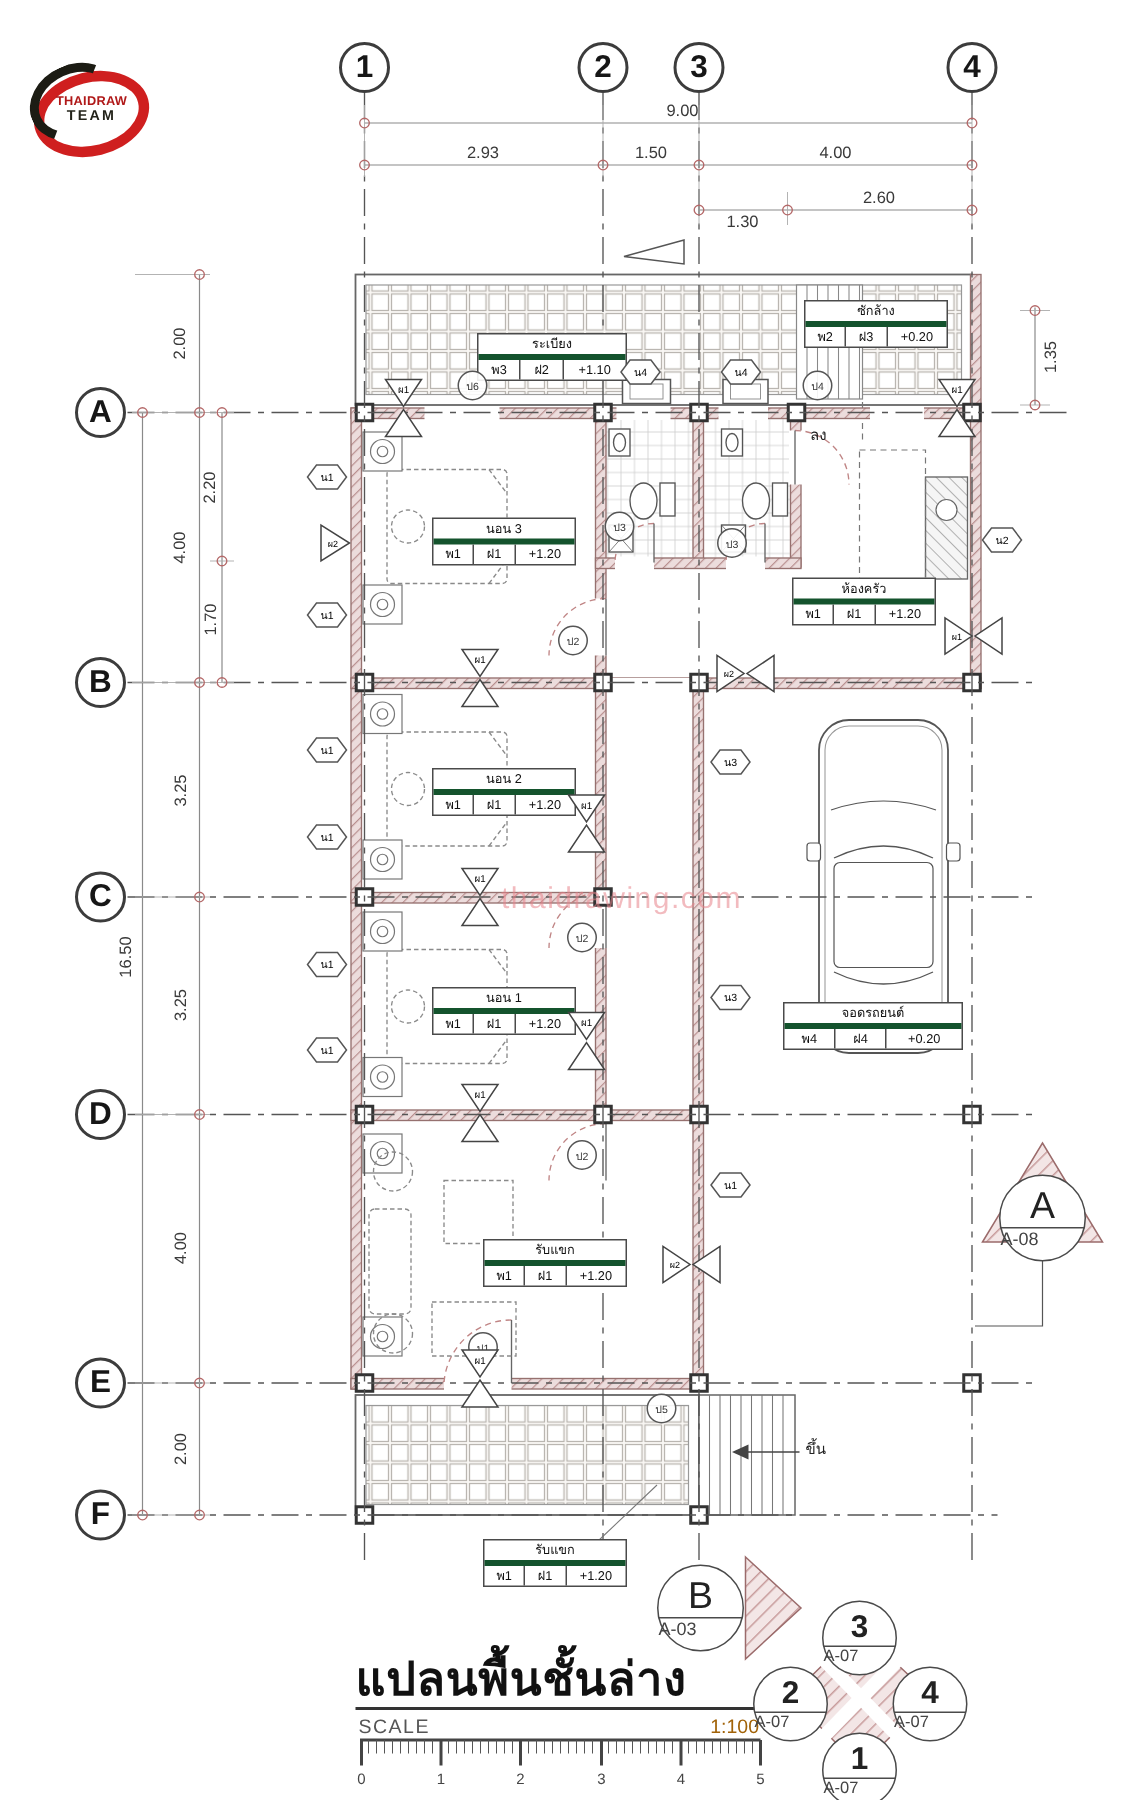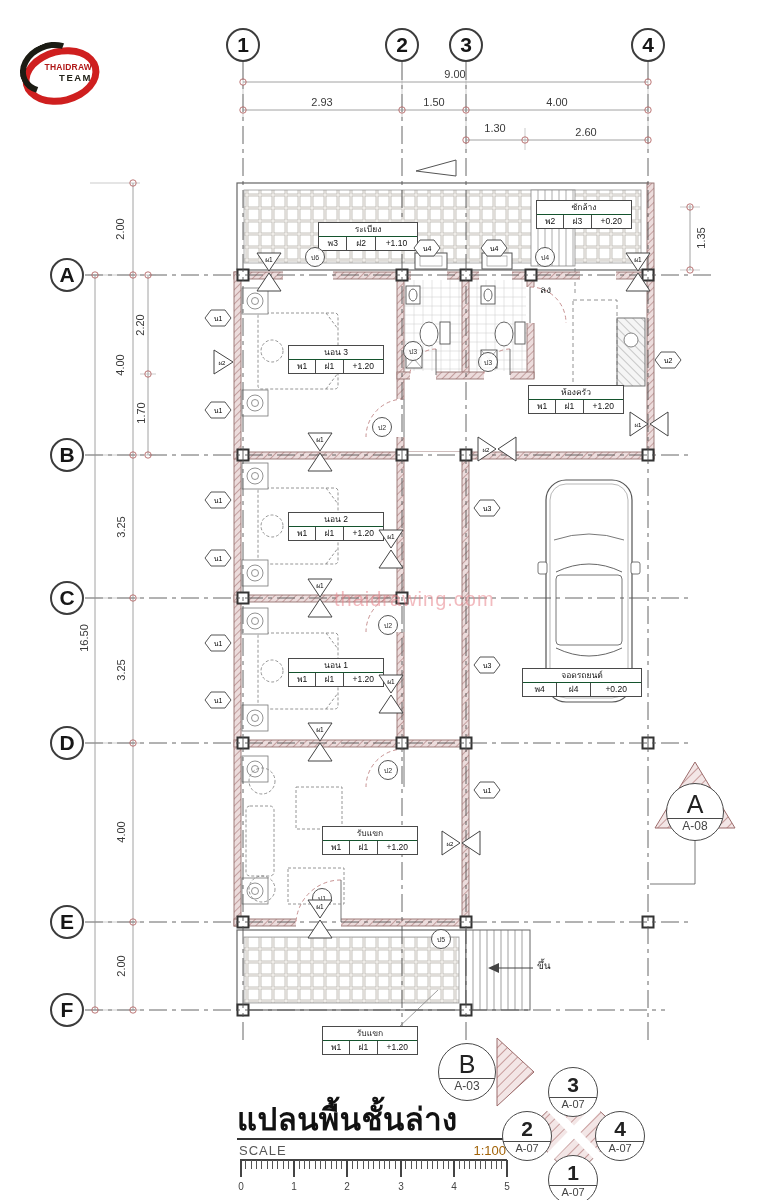--- a/index.html
+++ b/index.html
@@ -11,44 +11,44 @@
   .bubble{position:absolute;width:34px;height:34px;box-sizing:border-box;border:2px solid #3c3c3c;
           border-radius:50%;background:#fff;display:flex;align-items:center;justify-content:center;
           font-size:21px;font-weight:bold;color:#161616;transform:translate(-50%,-50%);z-index:6}
   
   .dim{position:absolute;font-size:11px;color:#3a3a3a;white-space:nowrap;
        transform:translate(-50%,-100%);z-index:5;background:transparent}
   .dim.v{transform:translate(-50%,-50%) rotate(-90deg)}
   
   .room-label{position:absolute;background:#fff;border:1px solid #4a4a4a;font-size:8.5px;
               color:#111;text-align:center;z-index:5;box-sizing:border-box}
-  .rl-name{border-bottom:1px solid #14532d;padding:1px 2px;white-space:nowrap;line-height:11px}
+  .rl-name{border-bottom:4px solid #14532d;padding:1px 2px;white-space:nowrap;line-height:11px}
   .rl-cells{display:flex;line-height:11px}
   .rl-cells span{flex:1;border-right:1px solid #4a4a4a;padding:1px 0;white-space:nowrap}
   .rl-cells span:last-child{border-right:none;flex:1.5}
   
   .tag-c{position:absolute;width:20px;height:20px;box-sizing:border-box;border:1px solid #555;
          border-radius:50%;background:rgba(255,255,255,.9);display:flex;align-items:center;
          justify-content:center;font-size:7px;color:#333;transform:translate(-50%,-50%);z-index:5}
   .tag-svg{position:absolute;transform:translate(-50%,-50%);z-index:5;overflow:visible}
   .note{position:absolute;font-size:10px;color:#222;z-index:5;white-space:nowrap}
   
   .sec-circle{position:absolute;box-sizing:border-box;background:#fff;border:1.5px solid #4a4a4a;
               border-radius:50%;transform:translate(-50%,-50%);z-index:6;display:flex;
               flex-direction:column;align-items:center;justify-content:center}
   .sec-circle .top{border-bottom:1px solid #4a4a4a;width:100%;text-align:center;line-height:1.05}
-  .sec-circle .bot{width:100%;text-align:center;color:#444}
+  .sec-circle .bot{width:100%;text-align:left;color:#444}
   
   .logo{position:absolute;left:18px;top:40px;width:92px;height:78px;z-index:6}
   .logo .ring{position:absolute;left:4px;top:8px;width:78px;height:56px;border:7px solid #cf1f1f;
               border-radius:50%;transform:rotate(-14deg);box-sizing:border-box}
   .logo .ring2{position:absolute;left:1px;top:3px;width:62px;height:50px;border:6px solid #1c1c14;
                border-radius:50%;transform:rotate(-24deg);box-sizing:border-box;
                border-right-color:transparent;border-bottom-color:transparent}
-  .logo .txt{position:absolute;left:12px;top:22px;width:62px;text-align:right;z-index:2}
+  .logo .txt{position:absolute;left:12px;top:22px;width:62px;text-align:center;z-index:2}
   .logo .l1{font-size:8.5px;font-weight:bold;color:#b01818;letter-spacing:.2px}
   .logo .l2{font-size:9.5px;font-weight:bold;color:#23231a;letter-spacing:1.5px}
   
   .title{position:absolute;left:237px;top:1094px;font-size:31px;font-weight:bold;color:#111;
          letter-spacing:.5px;z-index:5}
   .title-rule{position:absolute;left:237px;top:1138px;width:269px;height:1.5px;background:#333;z-index:5}
   .scale-label{position:absolute;left:239px;top:1143px;font-size:13px;color:#555;letter-spacing:1px;z-index:5}
   .scale-value{position:absolute;left:506px;top:1143px;font-size:13px;color:#a16207;
                transform:translateX(-100%);z-index:5}
   .ruler-base{position:absolute;left:240px;top:1159px;width:267px;height:1.5px;background:#444;z-index:5}
@@ -381,21 +381,21 @@
 <div class="bubble" style="left:67px;top:455px">B</div>
 <div class="bubble" style="left:67px;top:598px">C</div>
 <div class="bubble" style="left:67px;top:743px">D</div>
 <div class="bubble" style="left:67px;top:922px">E</div>
 <div class="bubble" style="left:67px;top:1010px">F</div>
 
 <div class="dim" style="left:455px;top:80px">9.00</div>
 <div class="dim" style="left:322px;top:108px">2.93</div>
 <div class="dim" style="left:434px;top:108px">1.50</div>
 <div class="dim" style="left:557px;top:108px">4.00</div>
-<div class="dim" style="left:495px;top:134px">1.30</div>
+<div class="dim" style="left:495px;top:154px">1.30</div>
 <div class="dim" style="left:586px;top:138px">2.60</div>
 <div class="dim v" style="left:120px;top:229px">2.00</div>
 <div class="dim v" style="left:120px;top:365px">4.00</div>
 <div class="dim v" style="left:140px;top:325px">2.20</div>
 <div class="dim v" style="left:141px;top:413px">1.70</div>
 <div class="dim v" style="left:121px;top:527px">3.25</div>
 <div class="dim v" style="left:121px;top:670px">3.25</div>
 <div class="dim v" style="left:121px;top:832px">4.00</div>
 <div class="dim v" style="left:121px;top:966px">2.00</div>
 <div class="dim v" style="left:84px;top:638px">16.50</div>

